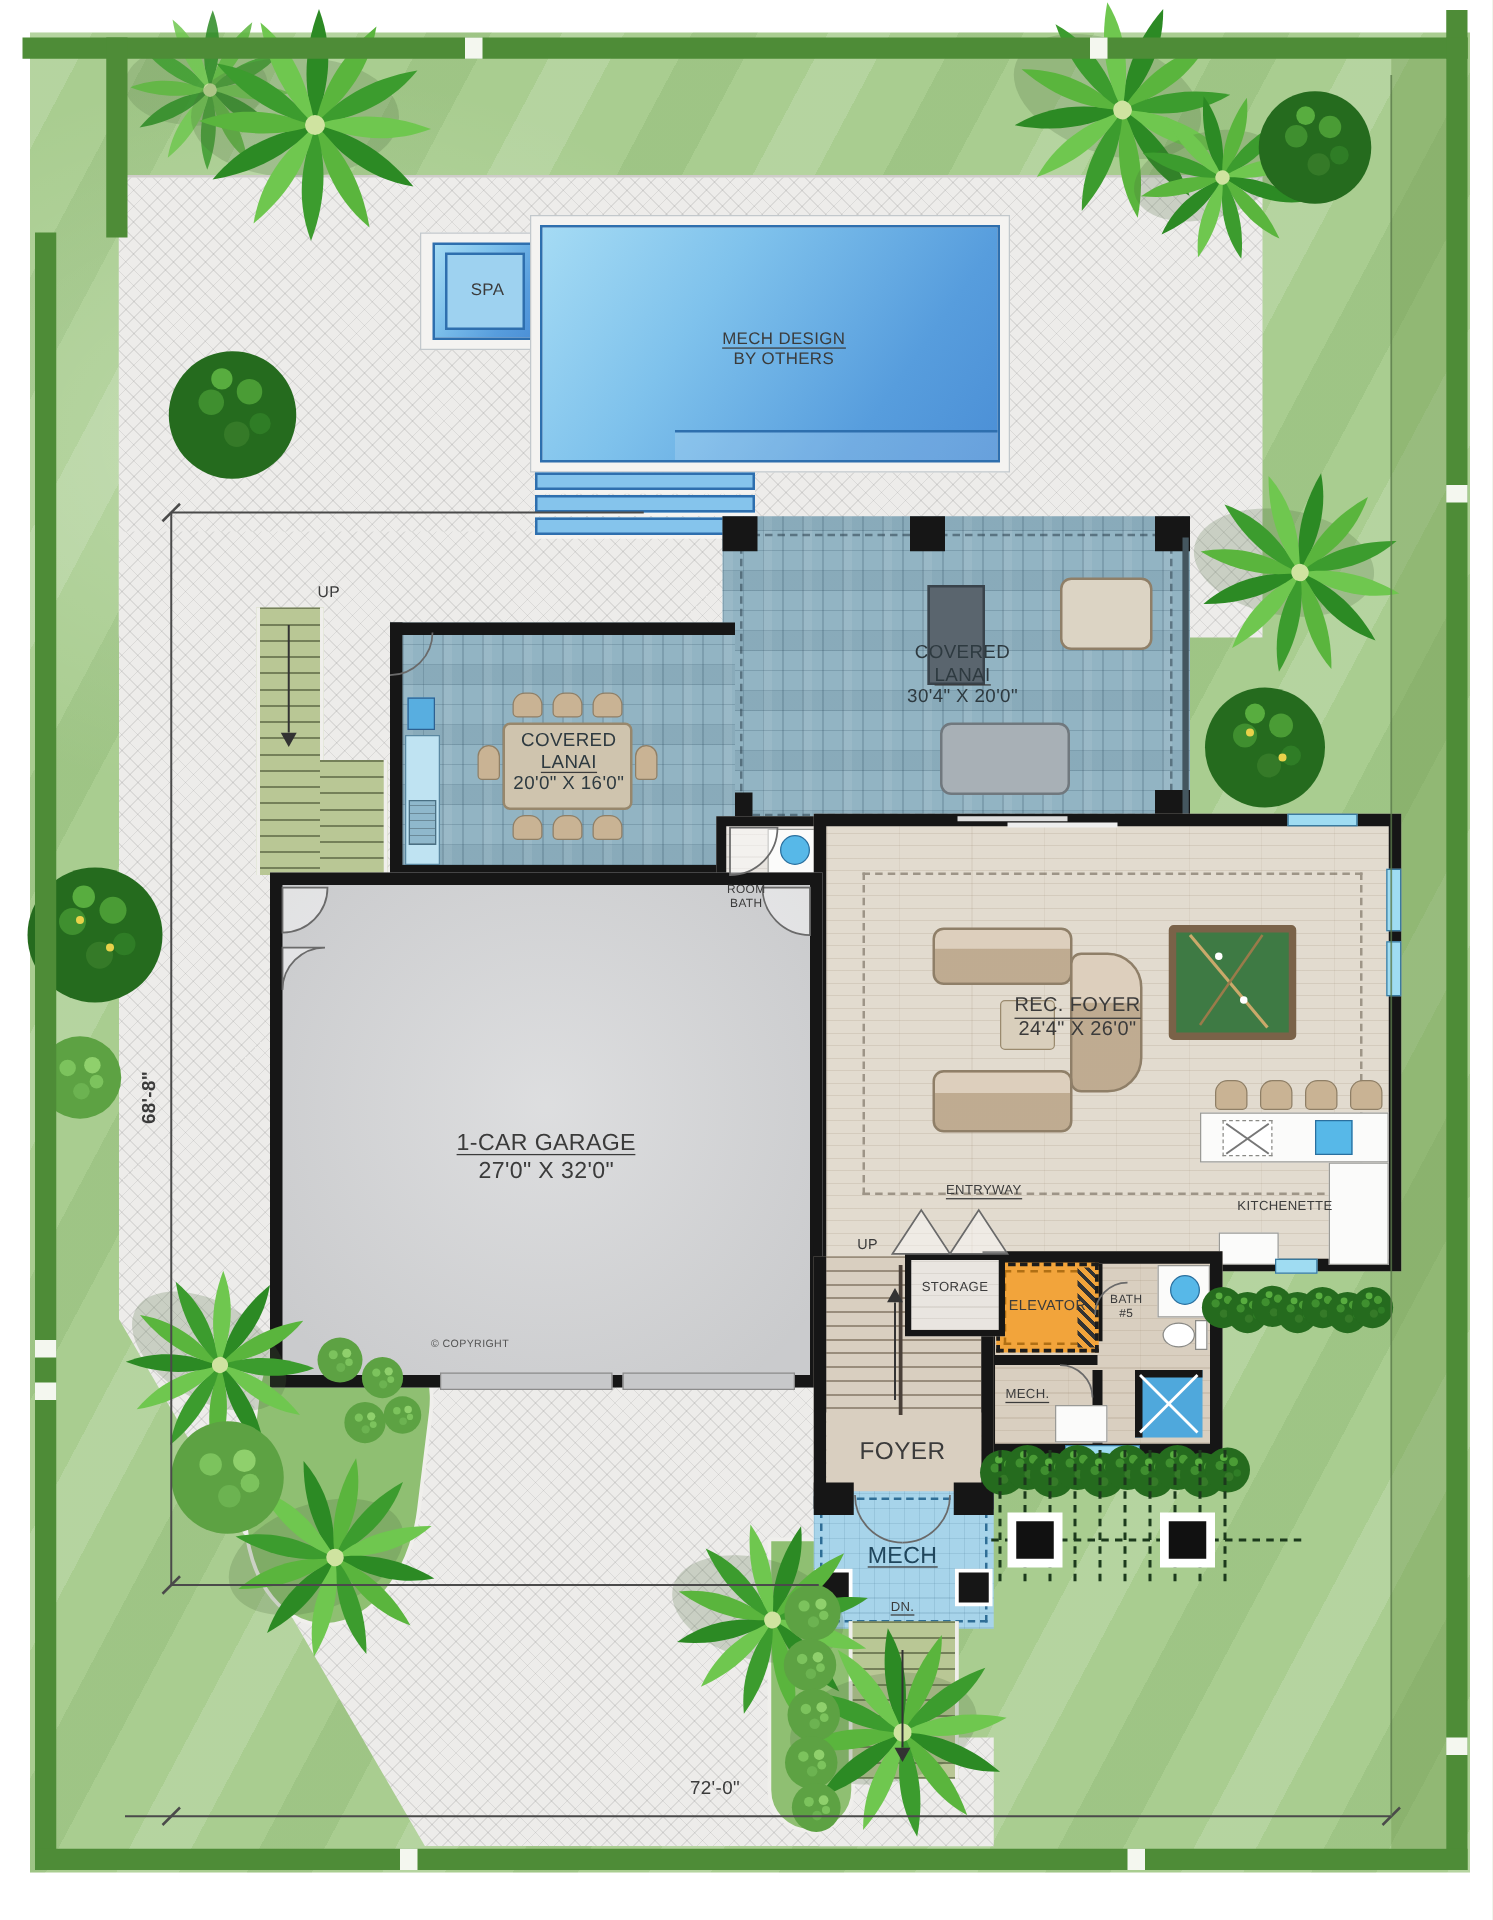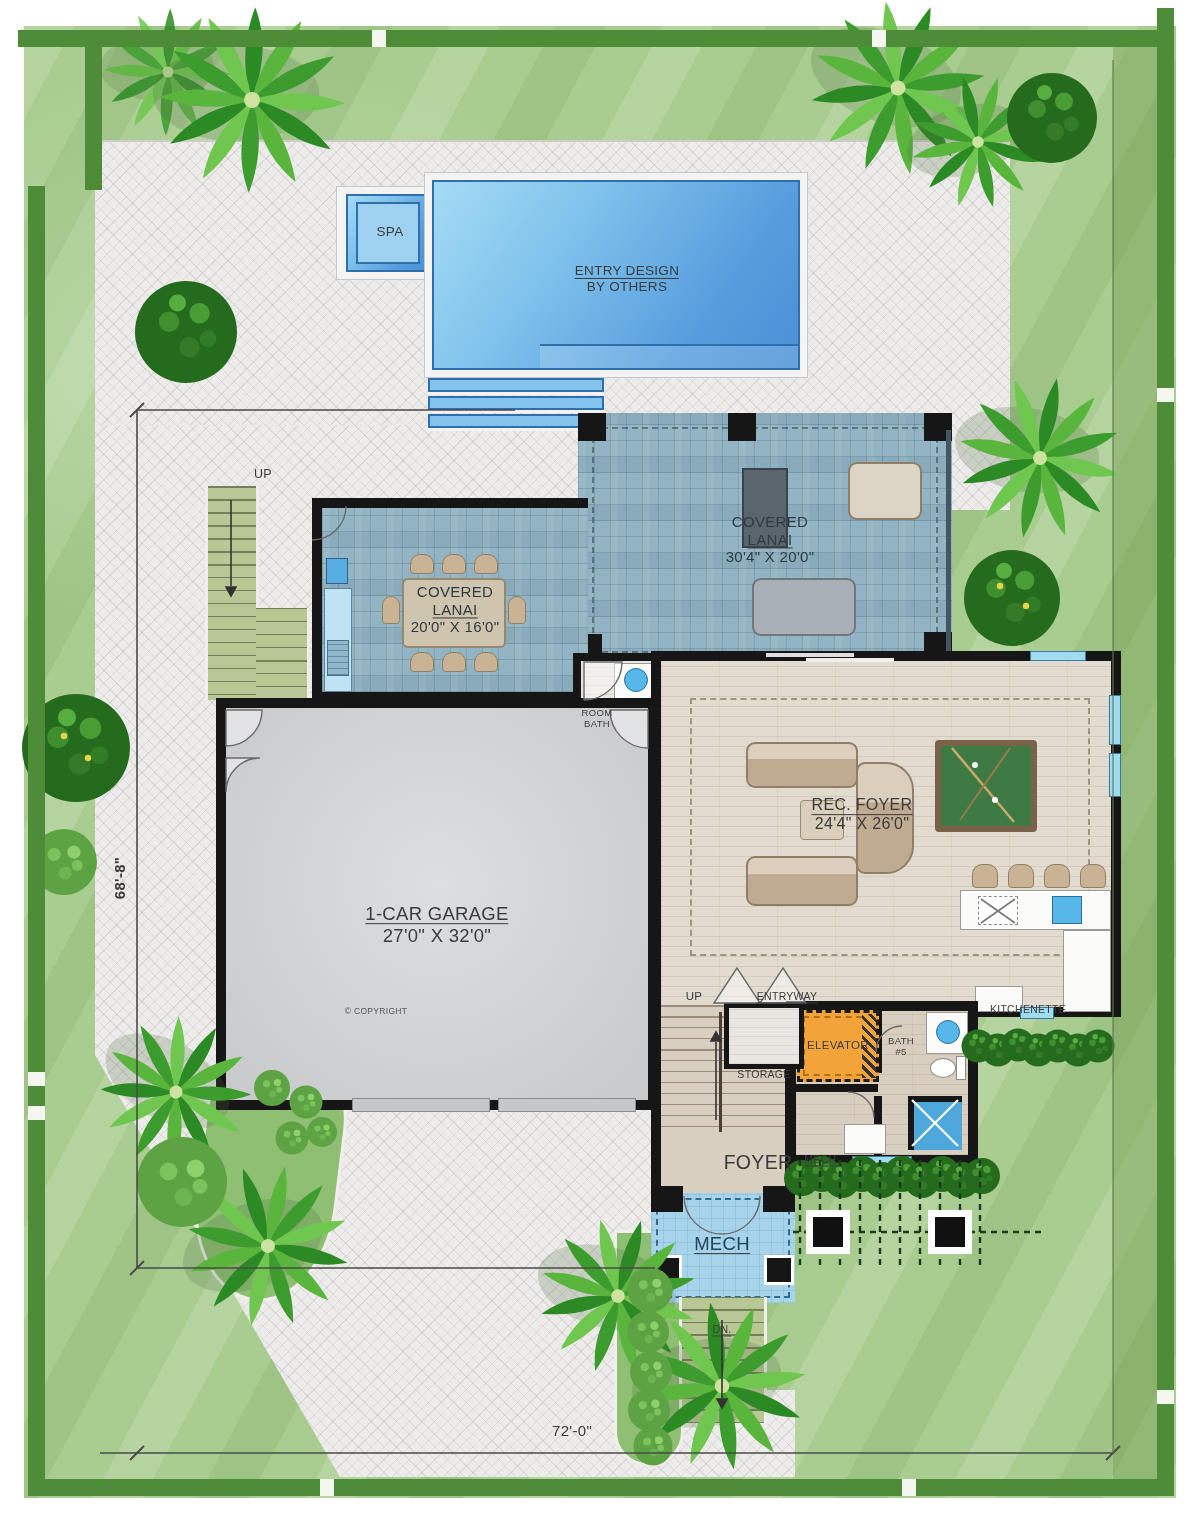--- a/index.html
+++ b/index.html
@@ -53,21 +53,21 @@
   .treads-wood{background-image:repeating-linear-gradient(180deg, rgba(90,75,55,.5) 0 1.5px, transparent 1.5px 11px);}
   .white-counter{background:#fbfbfa;border:1.5px solid #9a9a96;}
   .stool{background:#c9b394;border:1.5px solid #8f7f66;border-radius:10px 10px 4px 4px;}
   .sofa{background:#cbb69a;border:2px solid #8f7f68;border-radius:9px;
         background-image:linear-gradient(180deg, rgba(255,255,255,.35) 0 35%, rgba(0,0,0,.06) 36% 100%);}
 
   
   .lbl{position:absolute;transform:translate(-50%,-50%);text-align:center;color:#3b3b3b;
        font-weight:normal;line-height:1.18;white-space:nowrap;letter-spacing:.3px;z-index:50;}
   .und{border-bottom:1.6px solid #3b3b3b;display:inline-block;line-height:1.05;}
-  .s8{font-size:8.5px;}.s9{font-size:9.5px;}.s10{font-size:10.5px;margin-top:44px;}.s11{font-size:11.5px;}
+  .s8{font-size:8.5px;}.s9{font-size:9.5px;}.s10{font-size:10.5px;}.s11{font-size:11.5px;}
   .s12{font-size:12.5px;}.s13{font-size:13.5px;}.s15{font-size:15px;}.s16{font-size:16px;}
   .s18{font-size:18.5px;}.s19{font-size:19.5px;}
   .rot{transform:translate(-50%,-50%) rotate(-90deg);}
   svg.overlay{position:absolute;left:0;top:0;z-index:40;pointer-events:none;}
 </style>
 </head>
 <body>
 
 <div id="plan">
 
@@ -394,39 +394,39 @@
   <div class="abs ptick" style="left:872px;top:30px;width:14px;height:17px;z-index:46;"></div>
   <div class="abs ptick" style="left:28px;top:1072px;width:17px;height:14px;z-index:46;"></div>
   <div class="abs ptick" style="left:28px;top:1106px;width:17px;height:14px;z-index:46;"></div>
   <div class="abs ptick" style="left:1157px;top:388px;width:17px;height:14px;z-index:46;"></div>
   <div class="abs ptick" style="left:1157px;top:1390px;width:17px;height:14px;z-index:46;"></div>
   <div class="abs ptick" style="left:320px;top:1479px;width:14px;height:17px;z-index:46;"></div>
   <div class="abs ptick" style="left:902px;top:1479px;width:14px;height:17px;z-index:46;"></div>
 
   <div class="lbl s13" style="left:390px;top:232px;"><span>SPA</span></div>
   <div class="lbl s13" style="left:627px;top:279px;">
-    <span class="und">ENTRY DESIGN</span><br><span>BY OTHERS</span></div>
+    <span class="und">MECH DESIGN</span><br><span>BY OTHERS</span></div>
   <div class="lbl s15" style="left:770px;top:540px;color:#2e3a40;">
     <span>COVERED</span><br><span class="und">LANAI</span><br><span>30'4" X 20'0"</span></div>
   <div class="lbl s15" style="left:455px;top:610px;color:#2e3a40;">
     <span>COVERED</span><br><span class="und">LANAI</span><br><span>20'0" X 16'0"</span></div>
   <div class="lbl s9" style="left:597px;top:718px;">
     <span>ROOM</span><br><span>BATH</span></div>
   <div class="lbl s16" style="left:862px;top:815px;">
     <span class="und">REC. FOYER</span><br><span>24'4" X 26'0"</span></div>
   <div class="lbl s18" style="left:437px;top:925px;">
     <span class="und">1-CAR GARAGE</span><br><span>27'0" X 32'0"</span></div>
   <div class="lbl s10" style="left:787px;top:953px;"><span class="und">ENTRYWAY</span></div>
   <div class="lbl s10" style="left:1028px;top:965px;"><span>KITCHENETTE</span></div>
   <div class="lbl s10" style="left:764px;top:1030px;"><span>STORAGE</span></div>
   <div class="lbl s11" style="left:838px;top:1046px;"><span>ELEVATOR</span></div>
   <div class="lbl s9" style="left:901px;top:1046px;">
     <span>BATH</span><br><span>#5</span></div>
   <div class="lbl s10" style="left:822px;top:1116px;"><span class="und">MECH.</span></div>
-  <div class="lbl s19" style="left:722px;top:1162px;margin-left:36px;"><span>FOYER</span></div>
+  <div class="lbl s19" style="left:722px;top:1162px;"><span>FOYER</span></div>
   <div class="lbl s18" style="left:722px;top:1244px;color:#20465c;"><span class="und">MECH</span></div>
   <div class="lbl s10" style="left:722px;top:1286px;"><span class="und">DN.</span></div>
   <div class="lbl s12" style="left:263px;top:474px;"><span>UP</span></div>
   <div class="lbl s11" style="left:694px;top:997px;"><span>UP</span></div>
-  <div class="lbl s8" style="left:352px;top:1011px;color:#555;padding-left:48px;"><span>© COPYRIGHT</span></div>
+  <div class="lbl s8" style="left:352px;top:1075px;color:#555;padding-left:48px;"><span>© COPYRIGHT</span></div>
   <div class="lbl s15 rot" style="left:120px;top:878px;font-weight:bold;"><span>68'-8"</span></div>
   <div class="lbl s15" style="left:572px;top:1431px;"><span>72'-0"</span></div>
 </div>
 
 </body></html>

